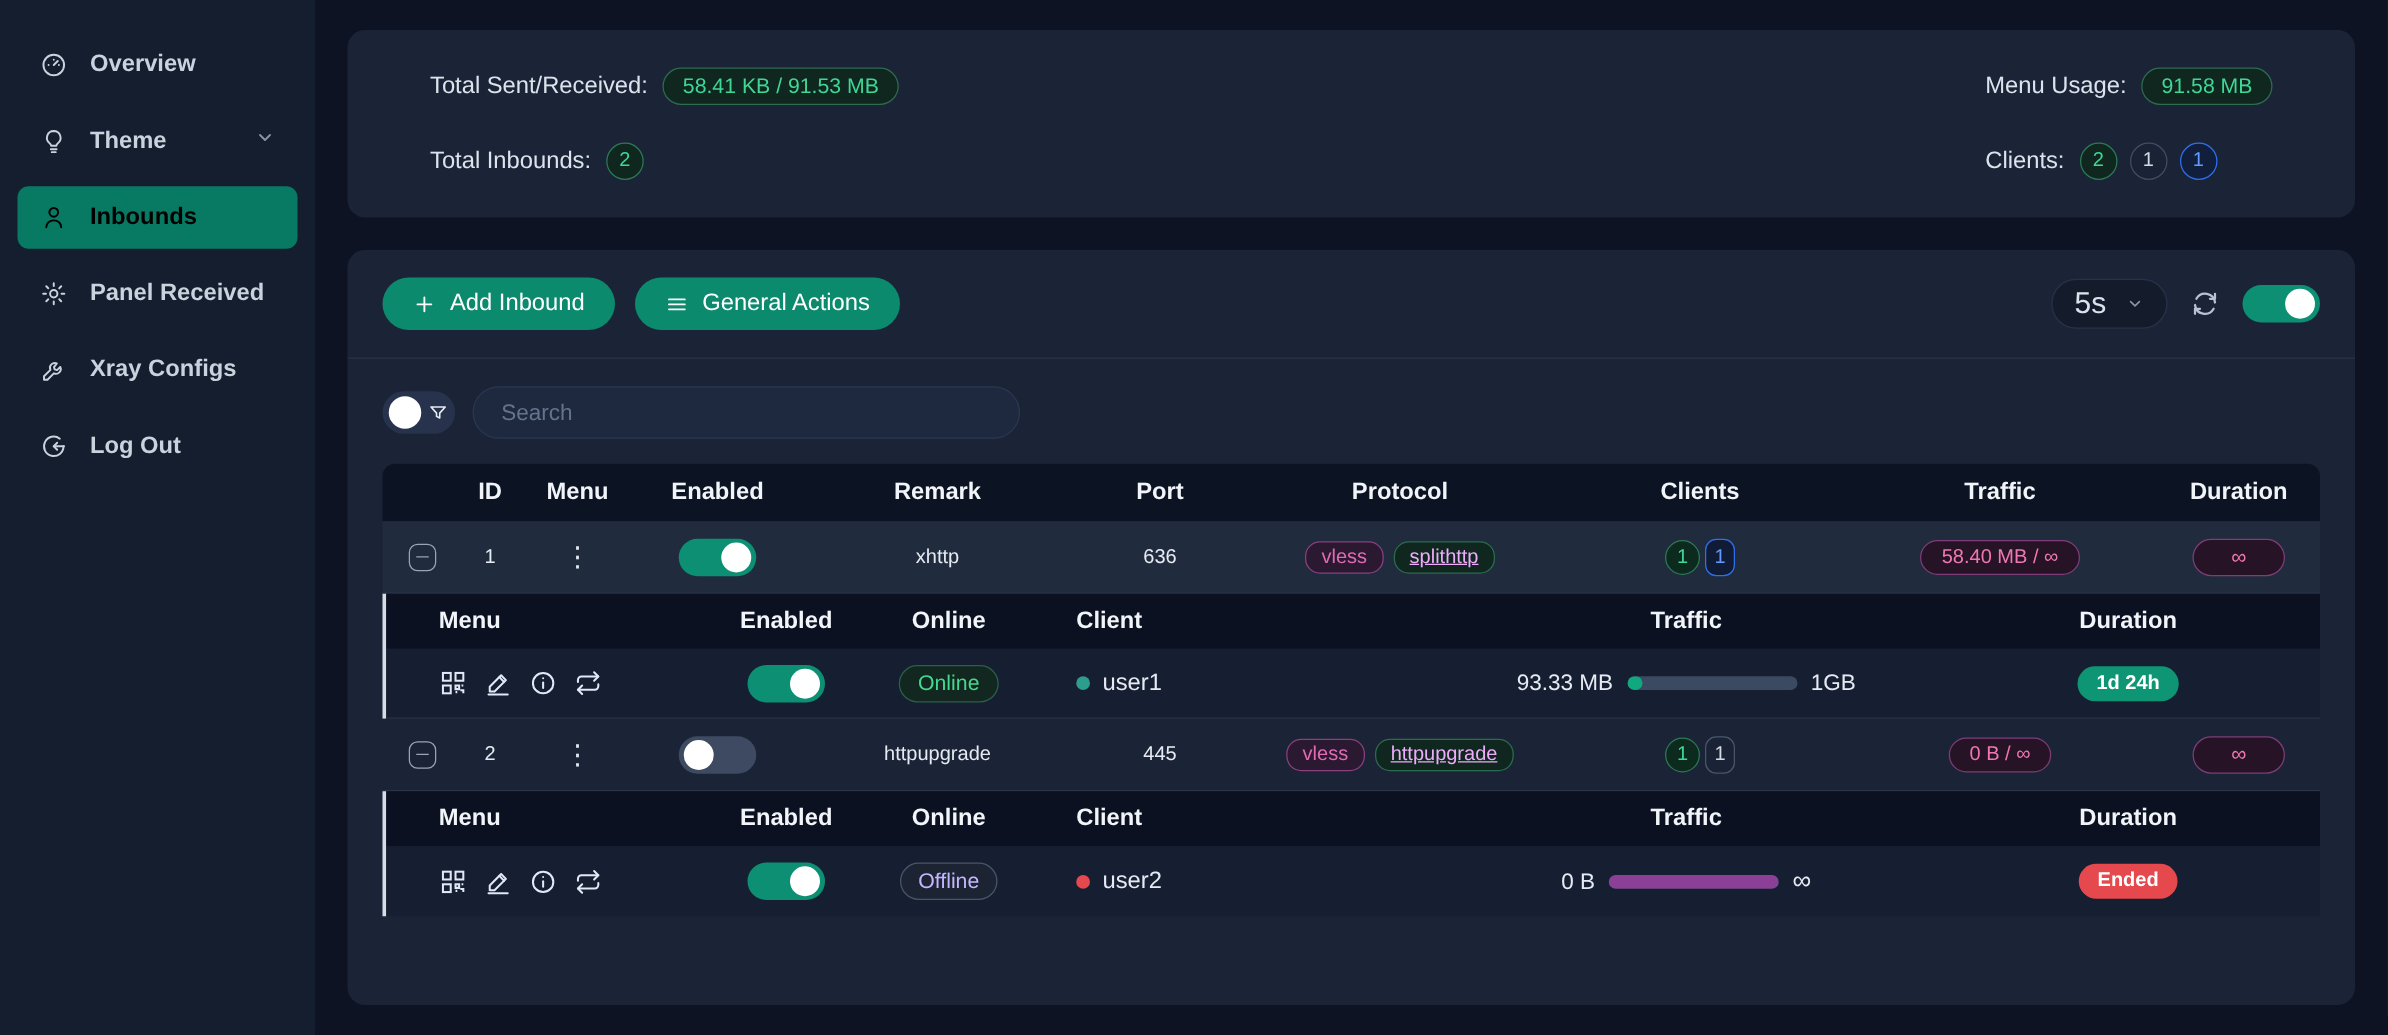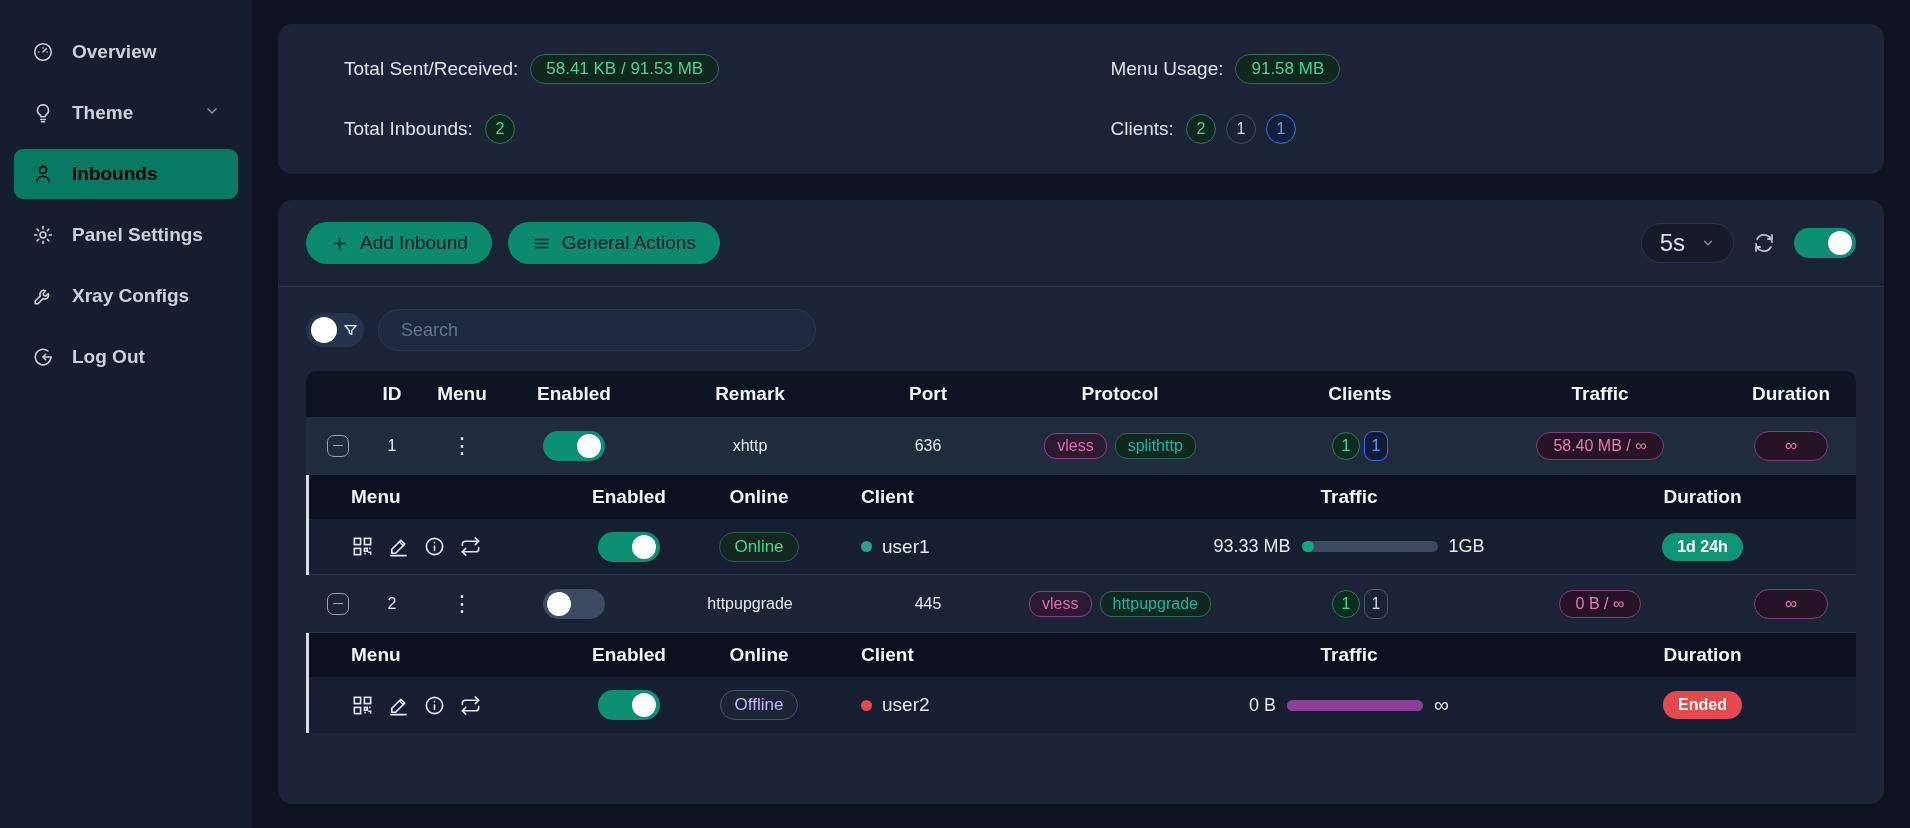--- a/index.html
+++ b/index.html
@@ -22,21 +22,21 @@
   .side-item svg { flex-shrink:0; }
   .side-item.active { background:#087a63; color:#000000; }
   .side-item .chev { margin-left:auto; color:#8b94a5; }
 
   
   .main { flex:1; padding:24px 26px; display:flex; flex-direction:column; gap:26px; min-width:0; }
 
   .card { background:#1b2436; border-radius:14px; }
 
   
-  .stats-card { height:150px; padding:30px 66px 30px 66px; display:flex; }
+  .stats-card { height:150px; padding:30px 66px 30px 66px; display:flex;justify-content:space-between; }
   .stats-col { display:flex; flex-direction:column; justify-content:space-between; }
   .stats-col.left { width:52%; }
   .stat-line { display:flex; align-items:center; gap:12px; font-size:19px; color:#dde3ec; }
   .pill-green {
     border:1px solid #2e6b4f; background:#0f271f; color:#3fd795;
     border-radius:16px; padding:4px 15px; font-size:17px; white-space:nowrap;
   }
   .badge-circle {
     width:30px; height:30px; border-radius:50%;
     display:inline-flex; align-items:center; justify-content:center;
@@ -45,21 +45,21 @@
   .badge-circle.green { border-color:#2c7a55; background:#0f271f; color:#3fd795; }
   .badge-circle.gray  { border-color:#414d63; background:#1a2335; color:#d3dae4; }
   .badge-circle.blue  { border-color:#2f6fed; background:#121f3c; color:#639aff; }
   .stat-badges { display:flex; gap:10px; }
 
   
   .content-card { flex:1; display:flex; flex-direction:column; overflow:hidden; }
   .toolbar { display:flex; align-items:center; padding:22px 28px; }
   .btn {
     display:flex; align-items:center; gap:11px;
-    background:#0b8a6d; color:#0f172a; border:none; border-radius:21px;
+    background:#0b8a6d; color:#ffffff; border:none; border-radius:21px;
     height:42px; padding:0 24px; font-size:19px; cursor:pointer;
     font-family:inherit; margin-right:16px;
   }
   .toolbar-right { margin-left:auto; display:flex; align-items:center; gap:18px; }
   .select-pill {
     display:flex; align-items:center; gap:16px;
     background:#141c2c; border:1px solid #27324a; border-radius:20px;
     height:40px; padding:0 18px; color:#dbe2ec; font-size:24px; cursor:pointer;
   }
   .icon-btn { color:#b9c2d0; cursor:pointer; display:flex; }
@@ -96,21 +96,21 @@
 
   .collapse-box {
     width:22px; height:22px; border:1.5px solid #9aa4b5; border-radius:7px;
     position:relative; cursor:pointer;
   }
   .collapse-box::after { content:""; position:absolute; left:5px; right:5px; top:9px; height:1.6px; background:#9aa4b5; }
   .dots { font-size:22px; color:#dfe5ec; cursor:pointer; line-height:1; }
 
   .tag { border-radius:12px; padding:3px 12px; font-size:16px; border:1px solid transparent; white-space:nowrap; }
   .tag.pink  { background:#2a1930; border-color:#8a3f80; color:#e26ab5; }
-  .tag.green { background:#0f271f; border-color:#2c6b4e; color:#14b8a6; }
+  .tag.green { background:#0f271f; border-color:#2c6b4e; color:#f0abfc;text-decoration:underline; }
 
   .cbadge-circle {
     width:28px; height:28px; border-radius:50%;
     display:inline-flex; align-items:center; justify-content:center;
     font-size:16px; border:1px solid #2c7a55; background:#0d2a1f; color:#3fd795;
   }
   .cbadge-rect {
     width:24px; height:30px; border-radius:9px;
     display:inline-flex; align-items:center; justify-content:center;
     font-size:16px; border:1px solid; margin-left:2px;
@@ -193,21 +193,21 @@
       </span>
       <span>Inbounds</span>
     </div>
     <div class="side-item">
       <span style="display:flex">
         <svg width="22" height="22" viewBox="0 0 24 24" fill="none" stroke="currentColor" stroke-width="1.7" stroke-linecap="round" stroke-linejoin="round">
             <circle cx="12" cy="12" r="3.2"></circle>
             <path d="M12 2.8v2.4M12 18.8v2.4M2.8 12h2.4M18.8 12h2.4M5.5 5.5l1.7 1.7M16.8 16.8l1.7 1.7M18.5 5.5l-1.7 1.7M7.2 16.8l-1.7 1.7"></path>
           </svg>
       </span>
-      <span>Panel Settings</span>
+      <span>Panel Received</span>
     </div>
     <div class="side-item">
       <span style="display:flex">
         <svg width="22" height="22" viewBox="0 0 24 24" fill="none" stroke="currentColor" stroke-width="1.7" stroke-linecap="round" stroke-linejoin="round">
             <path d="M14.7 6.3a4.2 4.2 0 0 0-5.6 5.6L3.5 17.5V20.5h3l5.6-5.6a4.2 4.2 0 0 0 5.6-5.6l-2.8 2.8-2.1-.6-.6-2.1 2.5-3.1z"></path>
           </svg>
       </span>
       <span>Xray Configs</span>
     </div>
     <div class="side-item">

